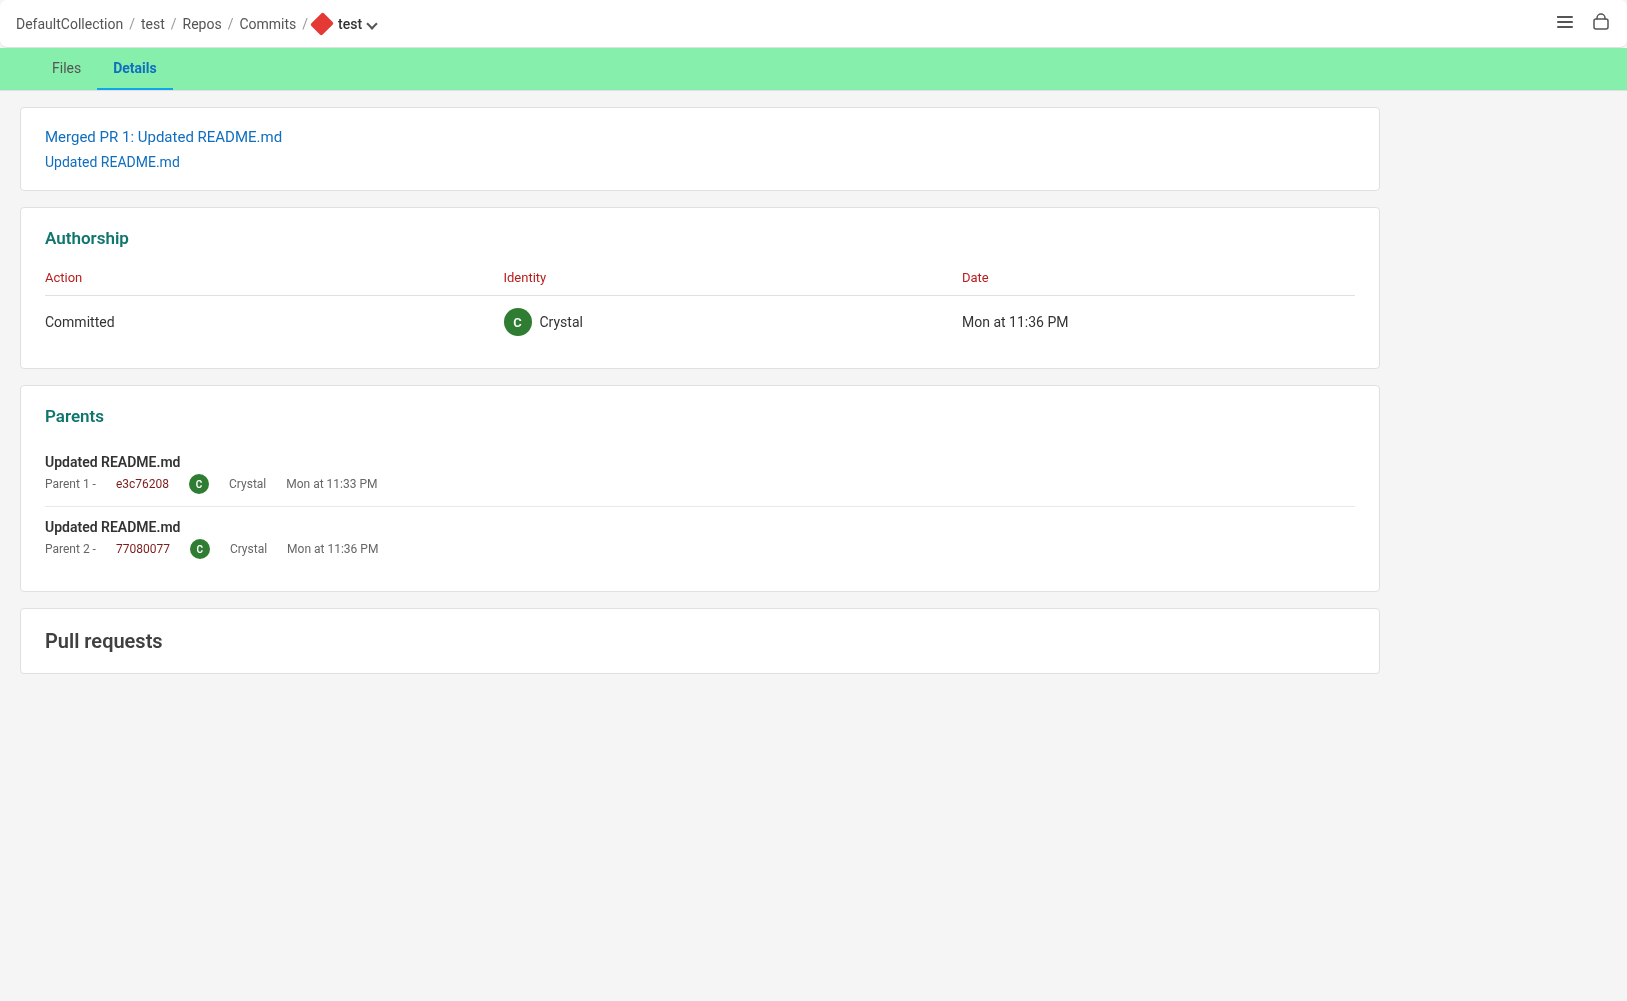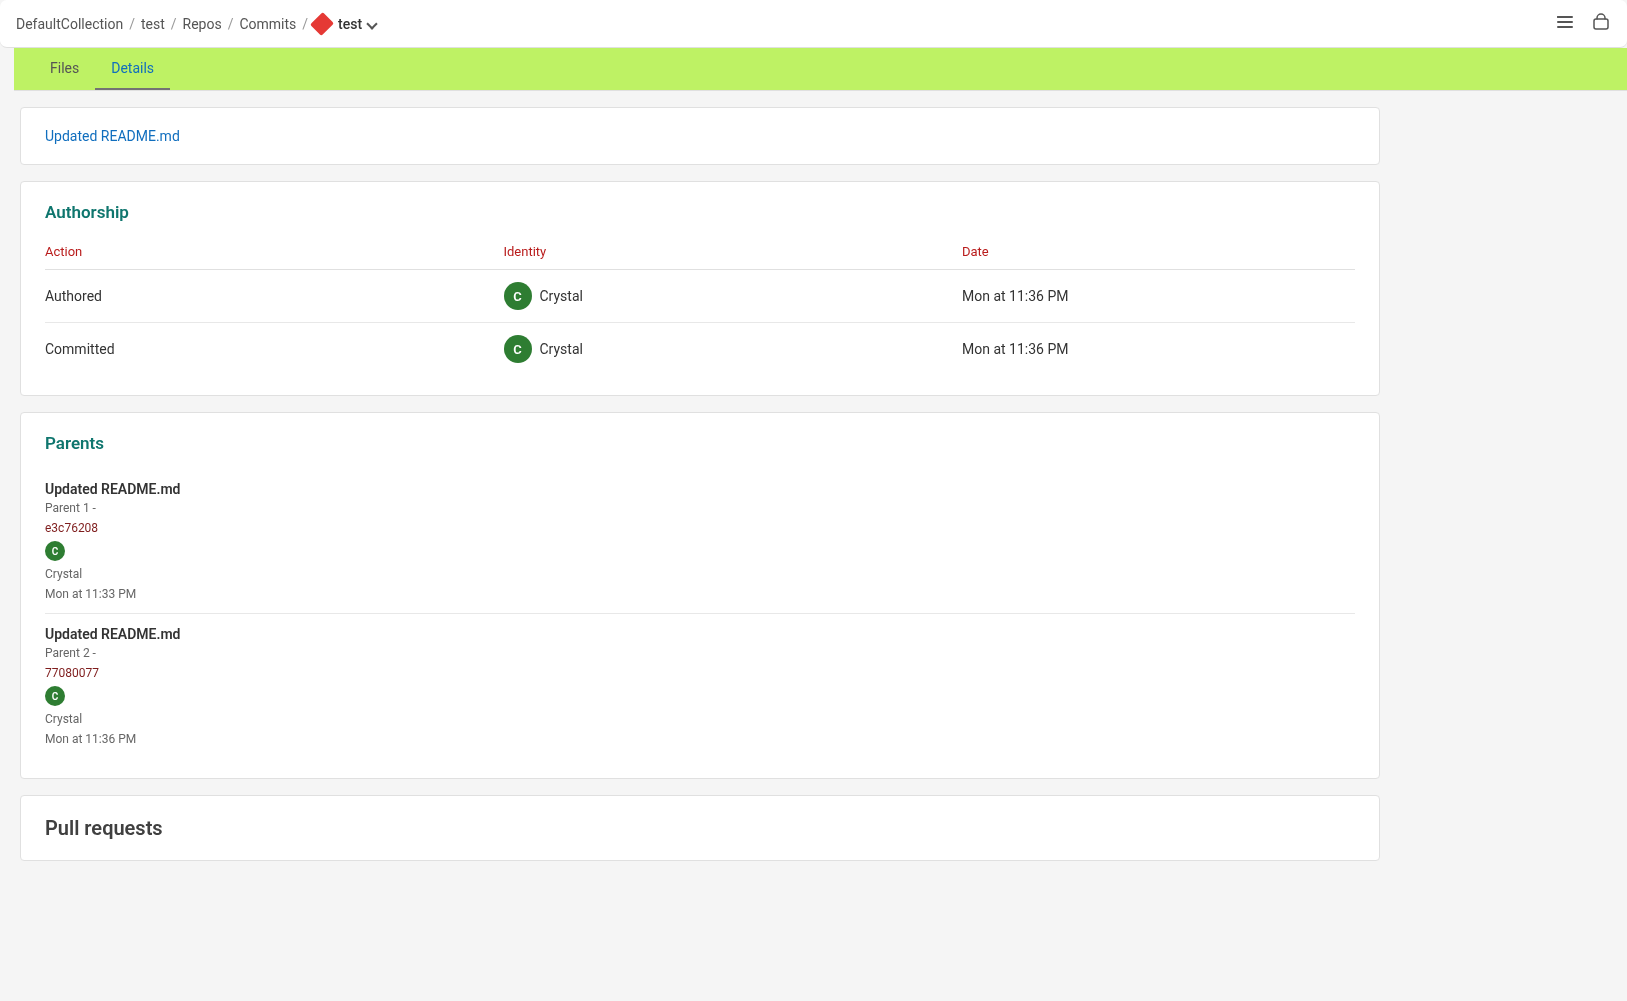--- a/index.html
+++ b/index.html
@@ -62,39 +62,38 @@
       gap: 16px;
       color: #555;
     }
     .topbar-icon {
       cursor: pointer;
       font-size: 18px;
     }
 
     
     .tabs-bar {
-      background: #bef264;
+      background: #86efac;
       border-bottom: 1px solid #e0e0e0;
-      padding: 0 20px;
+      padding: 0 36px;
       display: flex;
       gap: 0;
-      margin-left: 14px;
     }
     .tab {
       padding: 12px 16px;
       font-size: 14px;
       cursor: pointer;
       color: #555;
       border-bottom: 2px solid transparent;
       text-decoration: none;
     }
     .tab.active {
       color: #106ebe;
-      border-bottom: 2px solid #737373;
-      font-weight: 400;
+      border-bottom: 2px solid #0ea5e9;
+      font-weight: 700;
     }
 
     
     .main-content {
       padding: 16px 20px;
       max-width: 1400px;
     }
 
     
     .card {
@@ -182,25 +181,24 @@
     }
     .parent-entry:last-child { border-bottom: none; }
     .parent-commit-title {
       font-size: 14px;
       font-weight: 600;
       color: #333;
       margin-bottom: 4px;
     }
     .parent-meta {
       display: flex;
-      align-items: flex-start;
-      gap: 6px;
+      align-items: center;
+      gap: 20px;
       font-size: 12px;
       color: #666;
-      flex-direction: column;
     }
     .parent-meta .hash { color: #7f1d1d; cursor: pointer; }
     .parent-meta .avatar-circle-small {
       width: 20px;
       height: 20px;
       border-radius: 50%;
       background: #2e7d32;
       color: #fff;
       font-size: 10px;
       font-weight: 600;
@@ -267,44 +265,35 @@
 </div>
 
 <div class="tabs-bar">
   <a class="tab" href="#">Files</a>
   <a class="tab active" href="#">Details</a>
 </div>
 
 <div class="main-content">
 
   <div class="card">
+    <div class="commit-title">Merged PR 1: Updated README.md</div>
     <div class="commit-subtitle">Updated README.md</div>
   </div>
 
   <div class="card">
     <div class="card-section-title">Authorship</div>
     <table class="auth-table">
       <thead>
         <tr>
           <th class="col-action">Action</th>
           <th class="col-identity">Identity</th>
           <th class="col-date">Date</th>
         </tr>
       </thead>
       <tbody id="authorship-rows">
-      <tr>
-            <td>Authored</td>
-            <td>
-              <div class="identity-cell">
-                <span class="avatar-circle avatar-green">C</span>
-                <span>Crystal</span>
-              </div>
-            </td>
-            <td>Mon at 11:36 PM</td>
-          </tr>
           <tr>
             <td>Committed</td>
             <td>
               <div class="identity-cell">
                 <span class="avatar-circle avatar-green">C</span>
                 <span>Crystal</span>
               </div>
             </td>
             <td>Mon at 11:36 PM</td>
           </tr>

